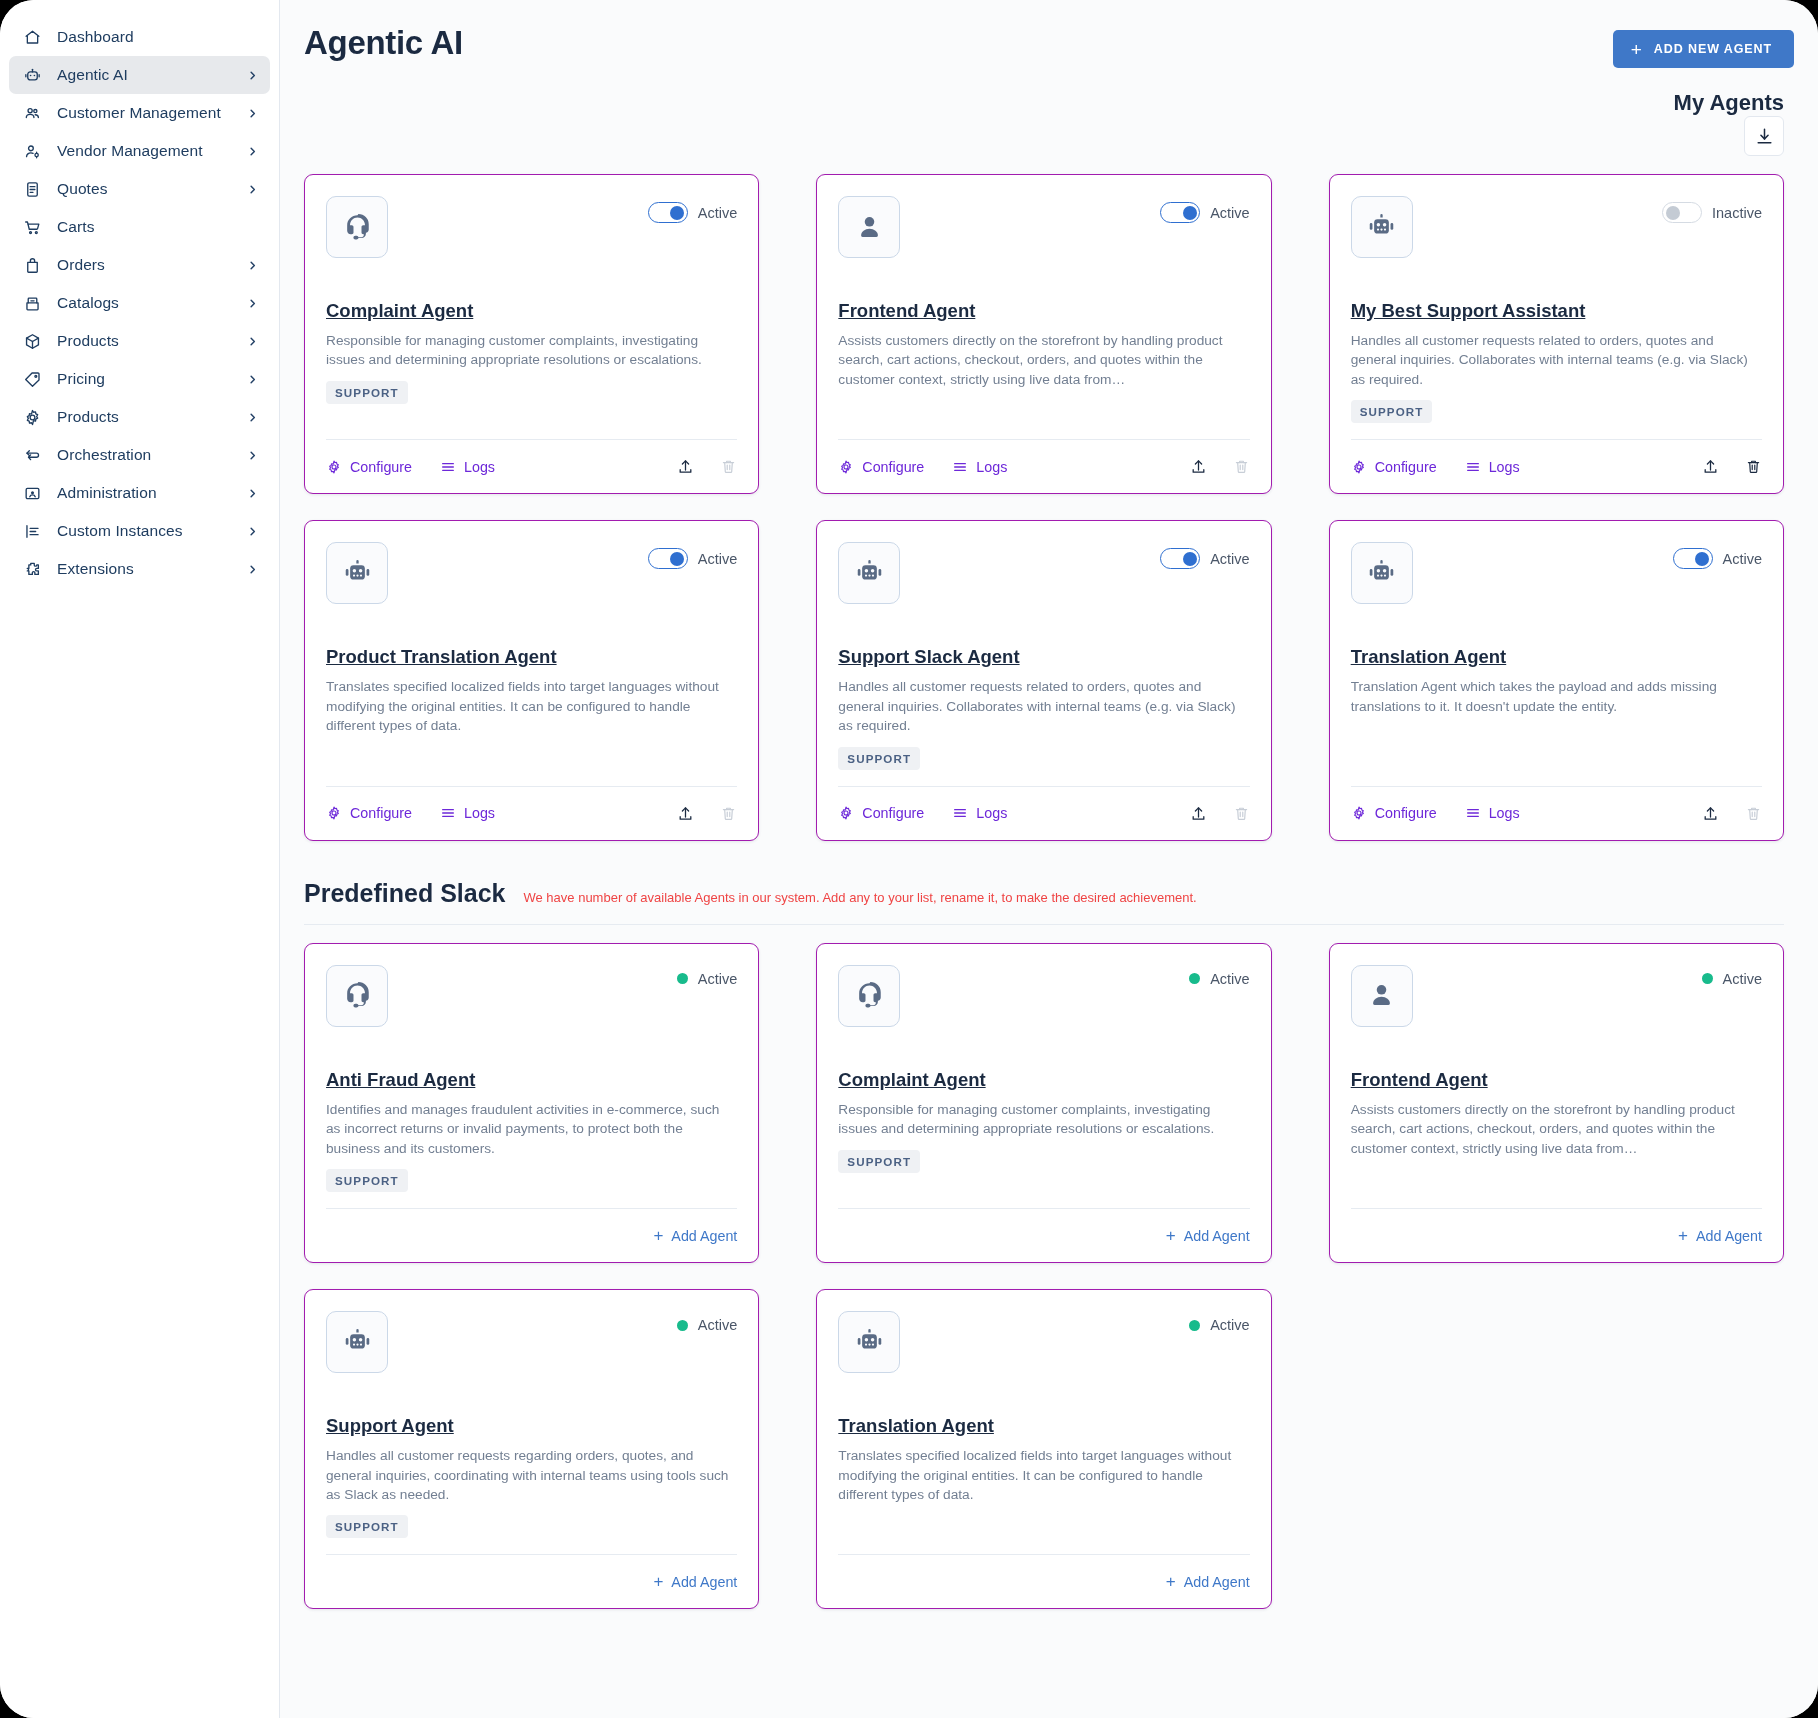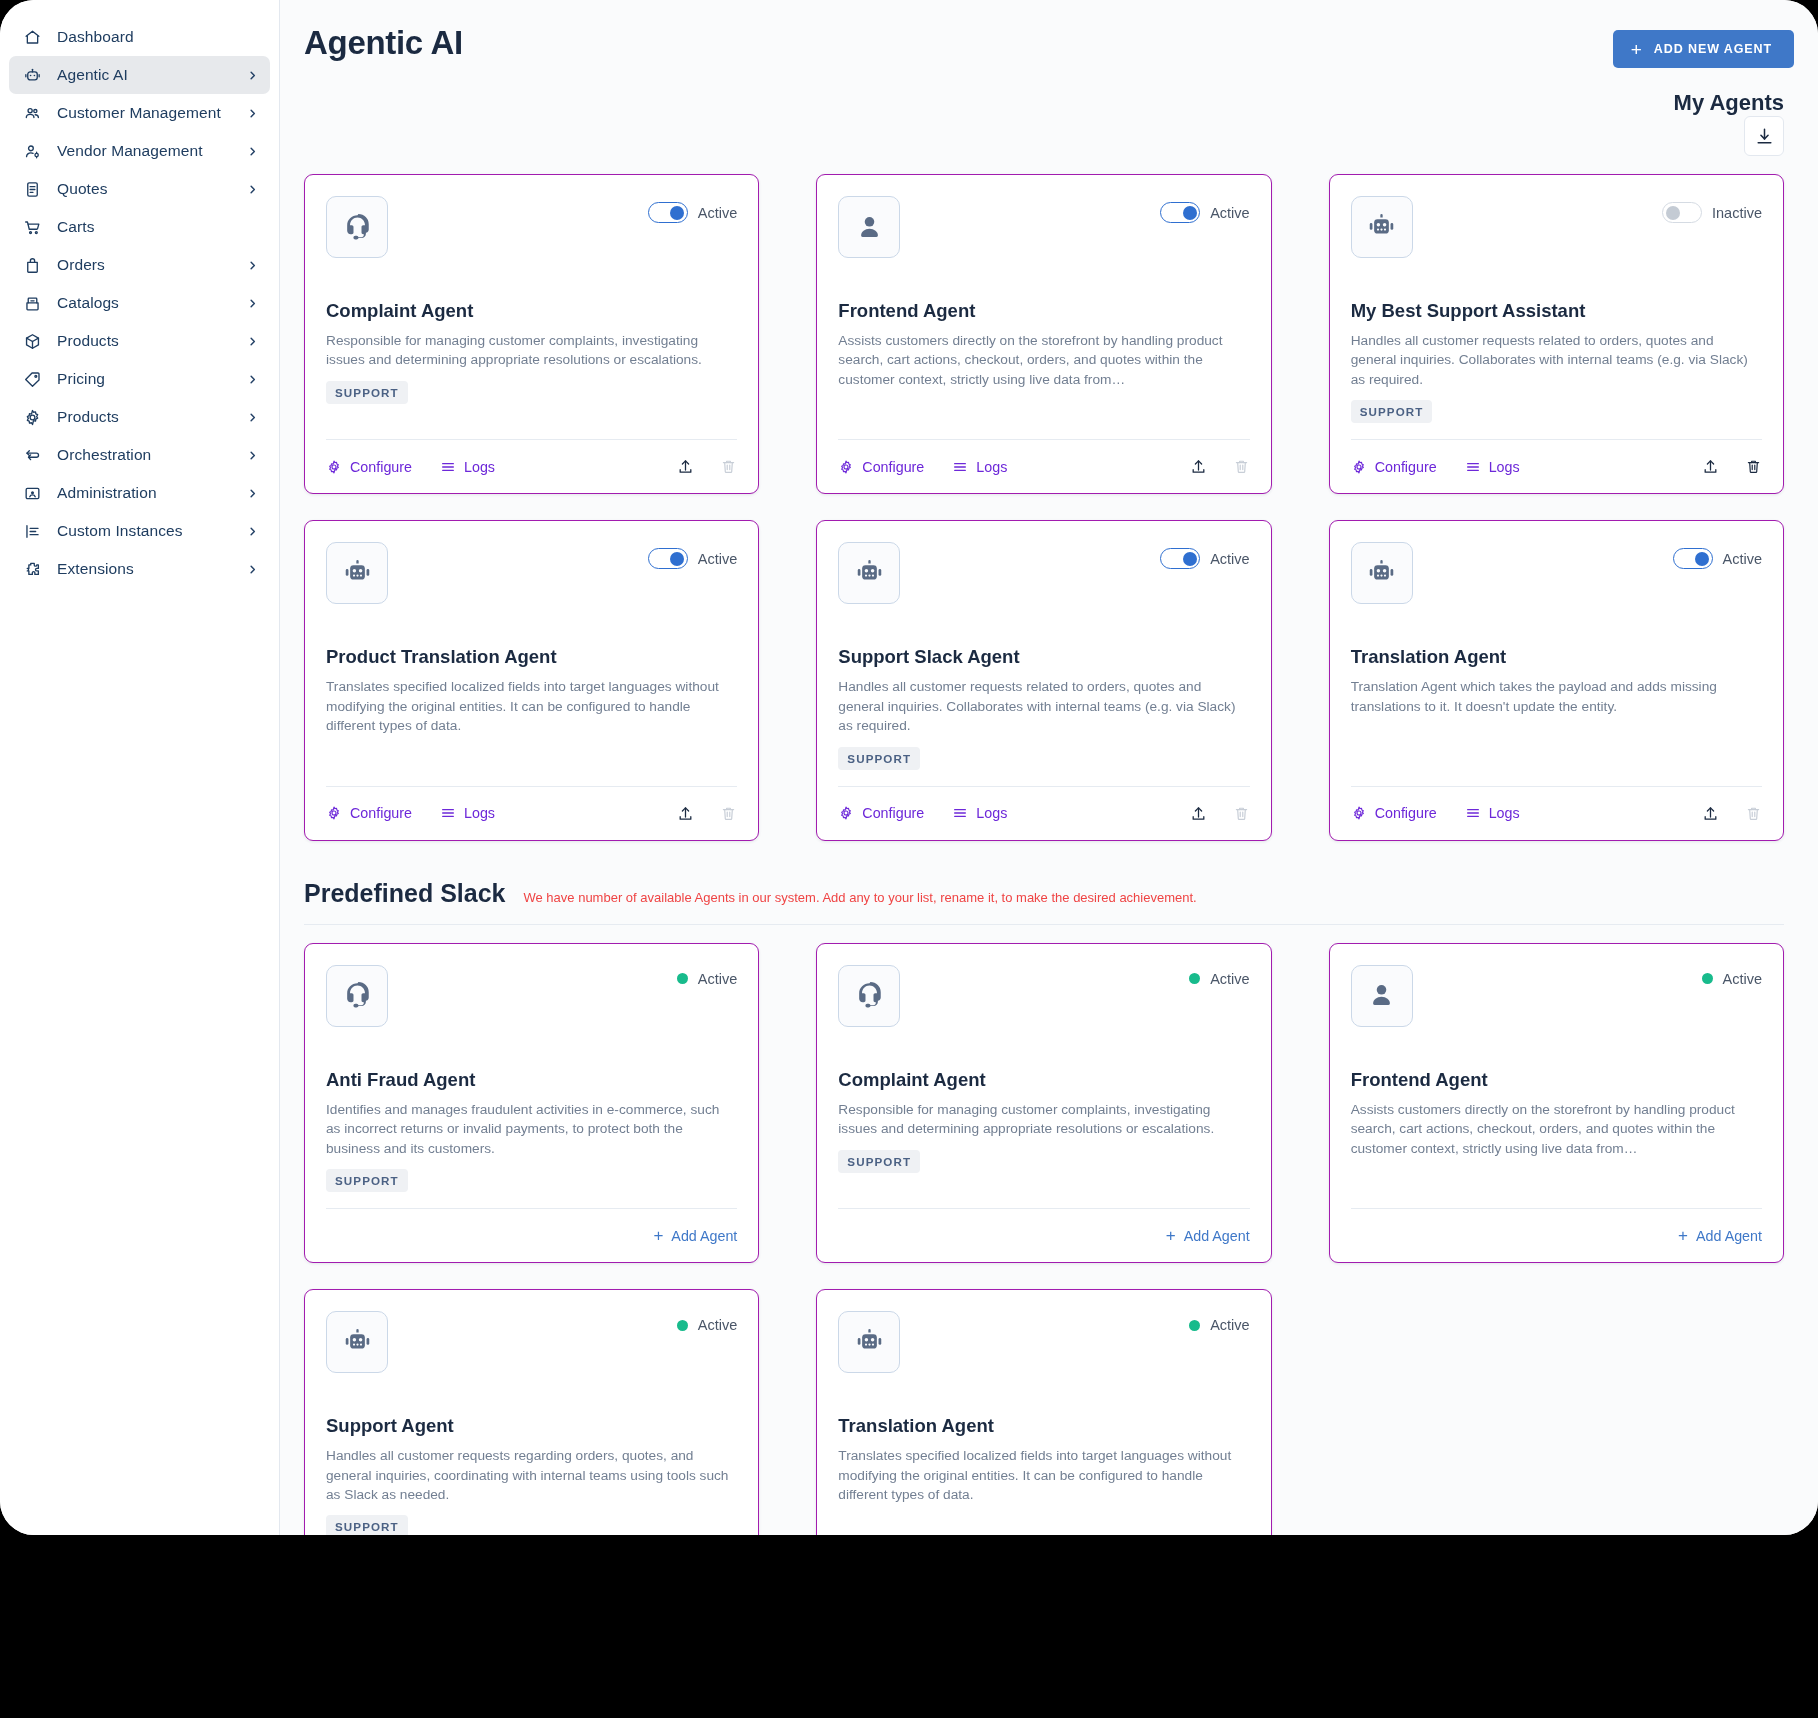--- a/index.html
+++ b/index.html
@@ -5,21 +5,21 @@
   * { box-sizing: border-box; margin: 0; padding: 0; }
   html, body {
     width: 1818px; height: 1718px;
     background: #000000;
     font-family: "Liberation Sans", sans-serif;
     overflow: hidden;
   }
   .window {
     position: absolute;
     left: 0; top: 0;
-    width: 1818px; height: 1535px;
+    width: 1818px; height: 1718px;
     background: #ffffff;
     border-radius: 34px;
     overflow: hidden;
     display: flex;
   }
 
   
   .sidebar {
     width: 280px;
     flex: 0 0 280px;
@@ -184,20 +184,21 @@
     border-radius: 50%;
     background: #18bb8c;
     display: inline-block;
   }
 
   .card-title {
     font-size: 18.5px;
     font-weight: bold;
     color: #1b2a41;
     margin-top: 42px;
+    text-decoration: underline;
   }
   .card-desc {
     font-size: 13.7px;
     line-height: 1.42;
     color: #727f92;
     margin-top: 9px;
   }
   .tag {
     display: inline-block;
     background: #eff1f4;

